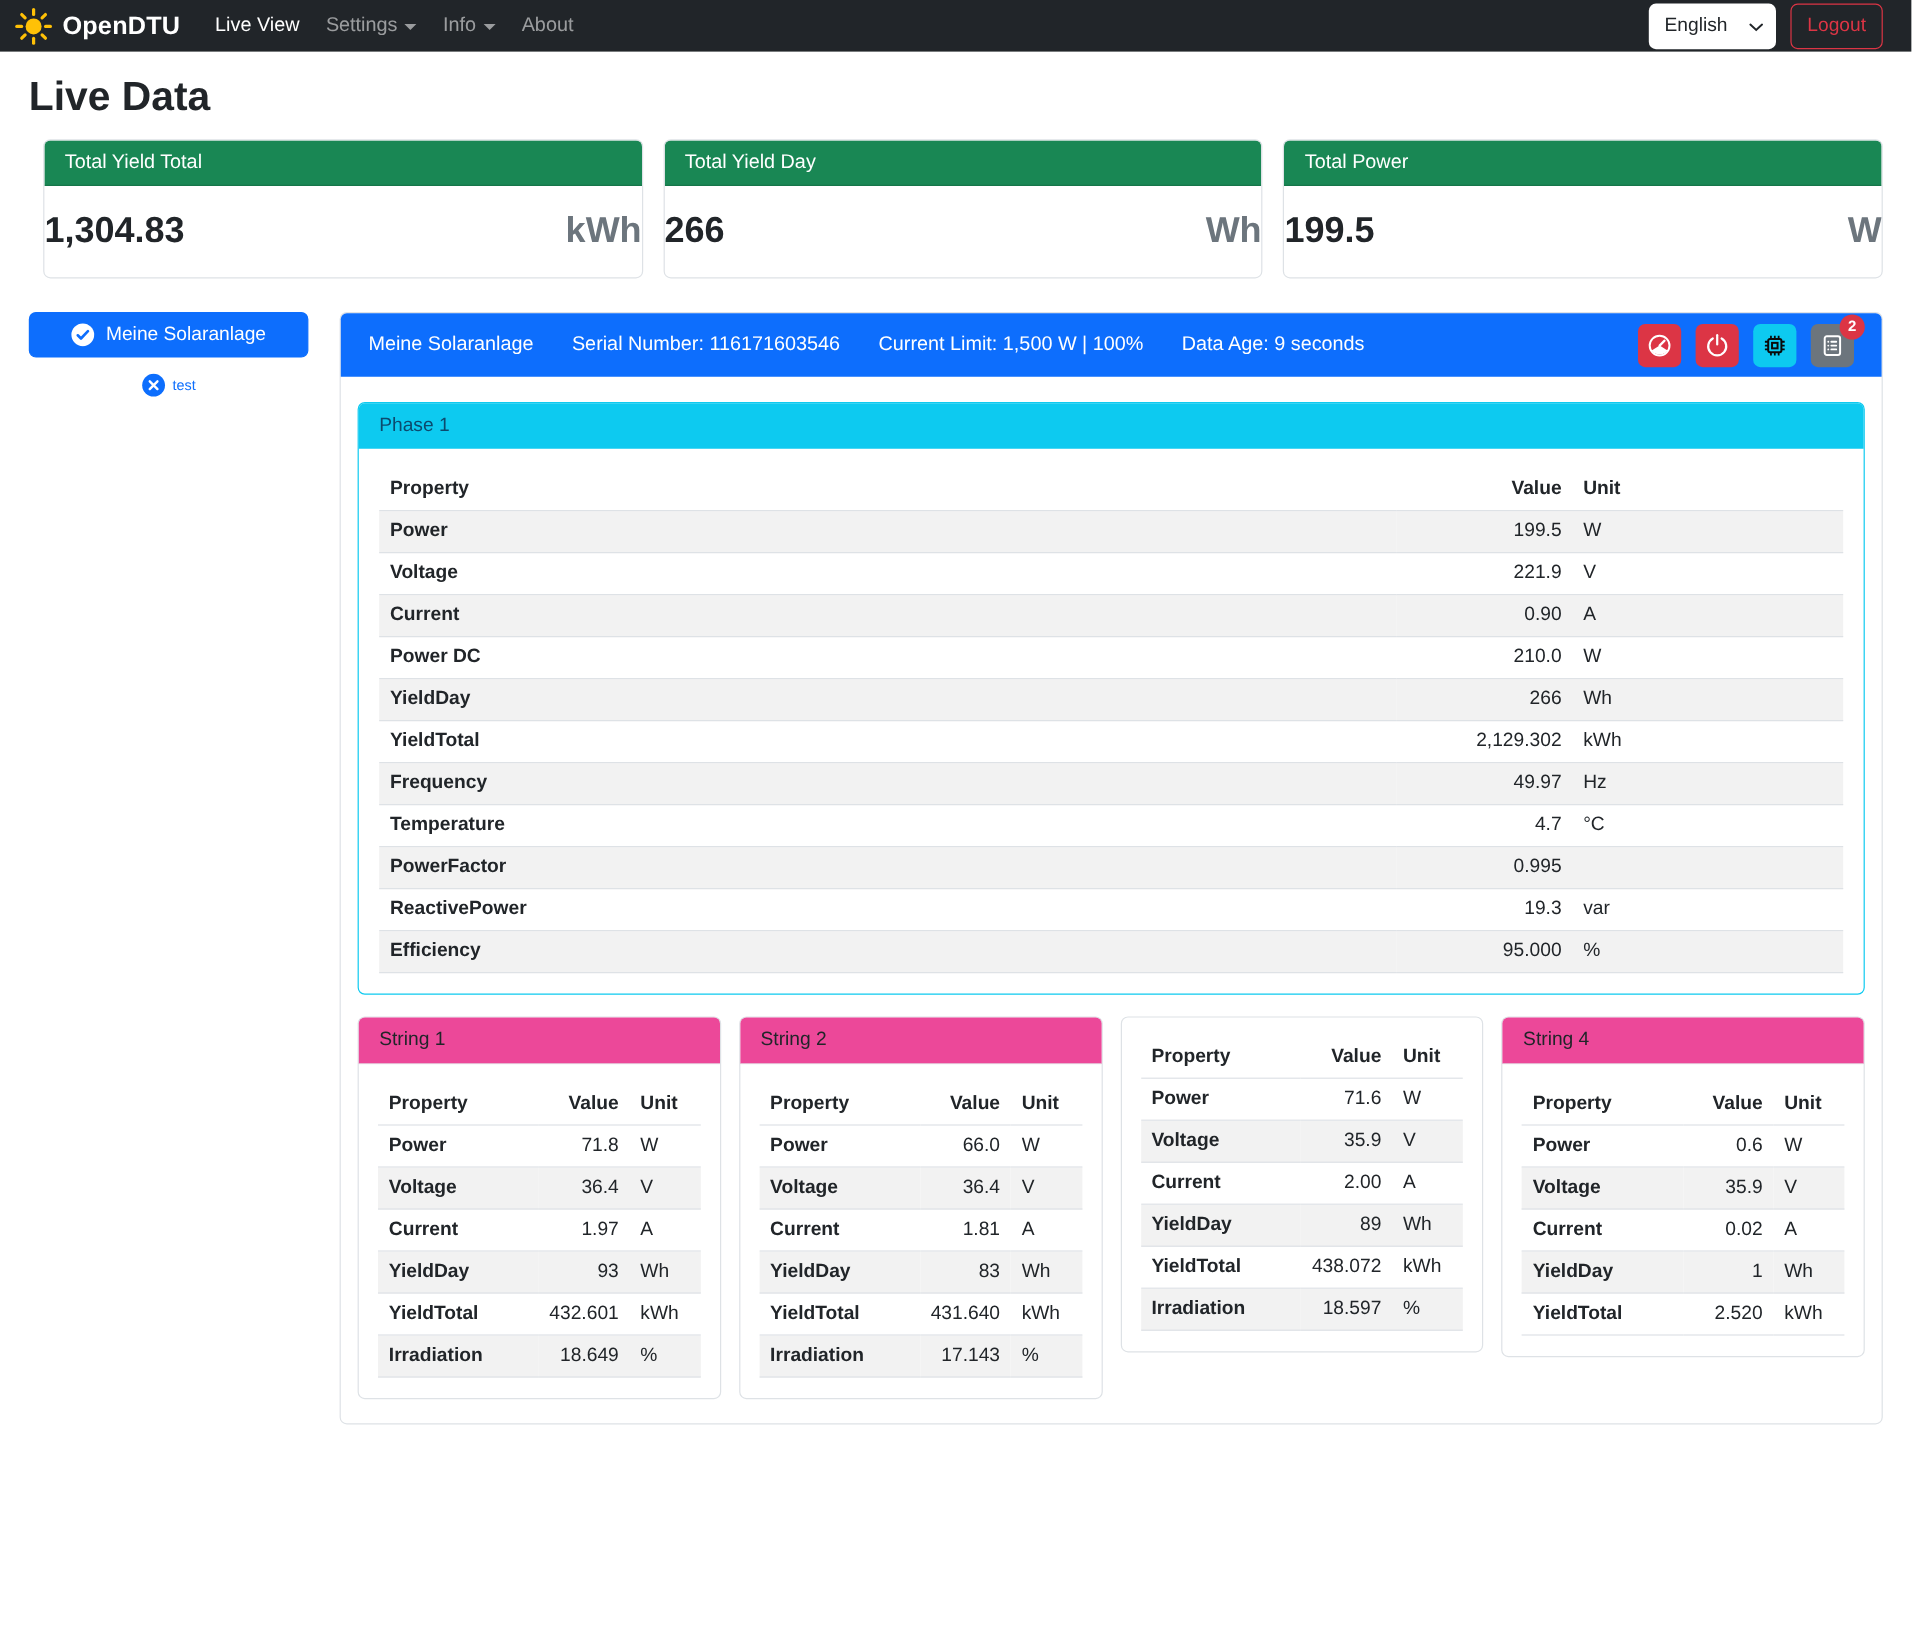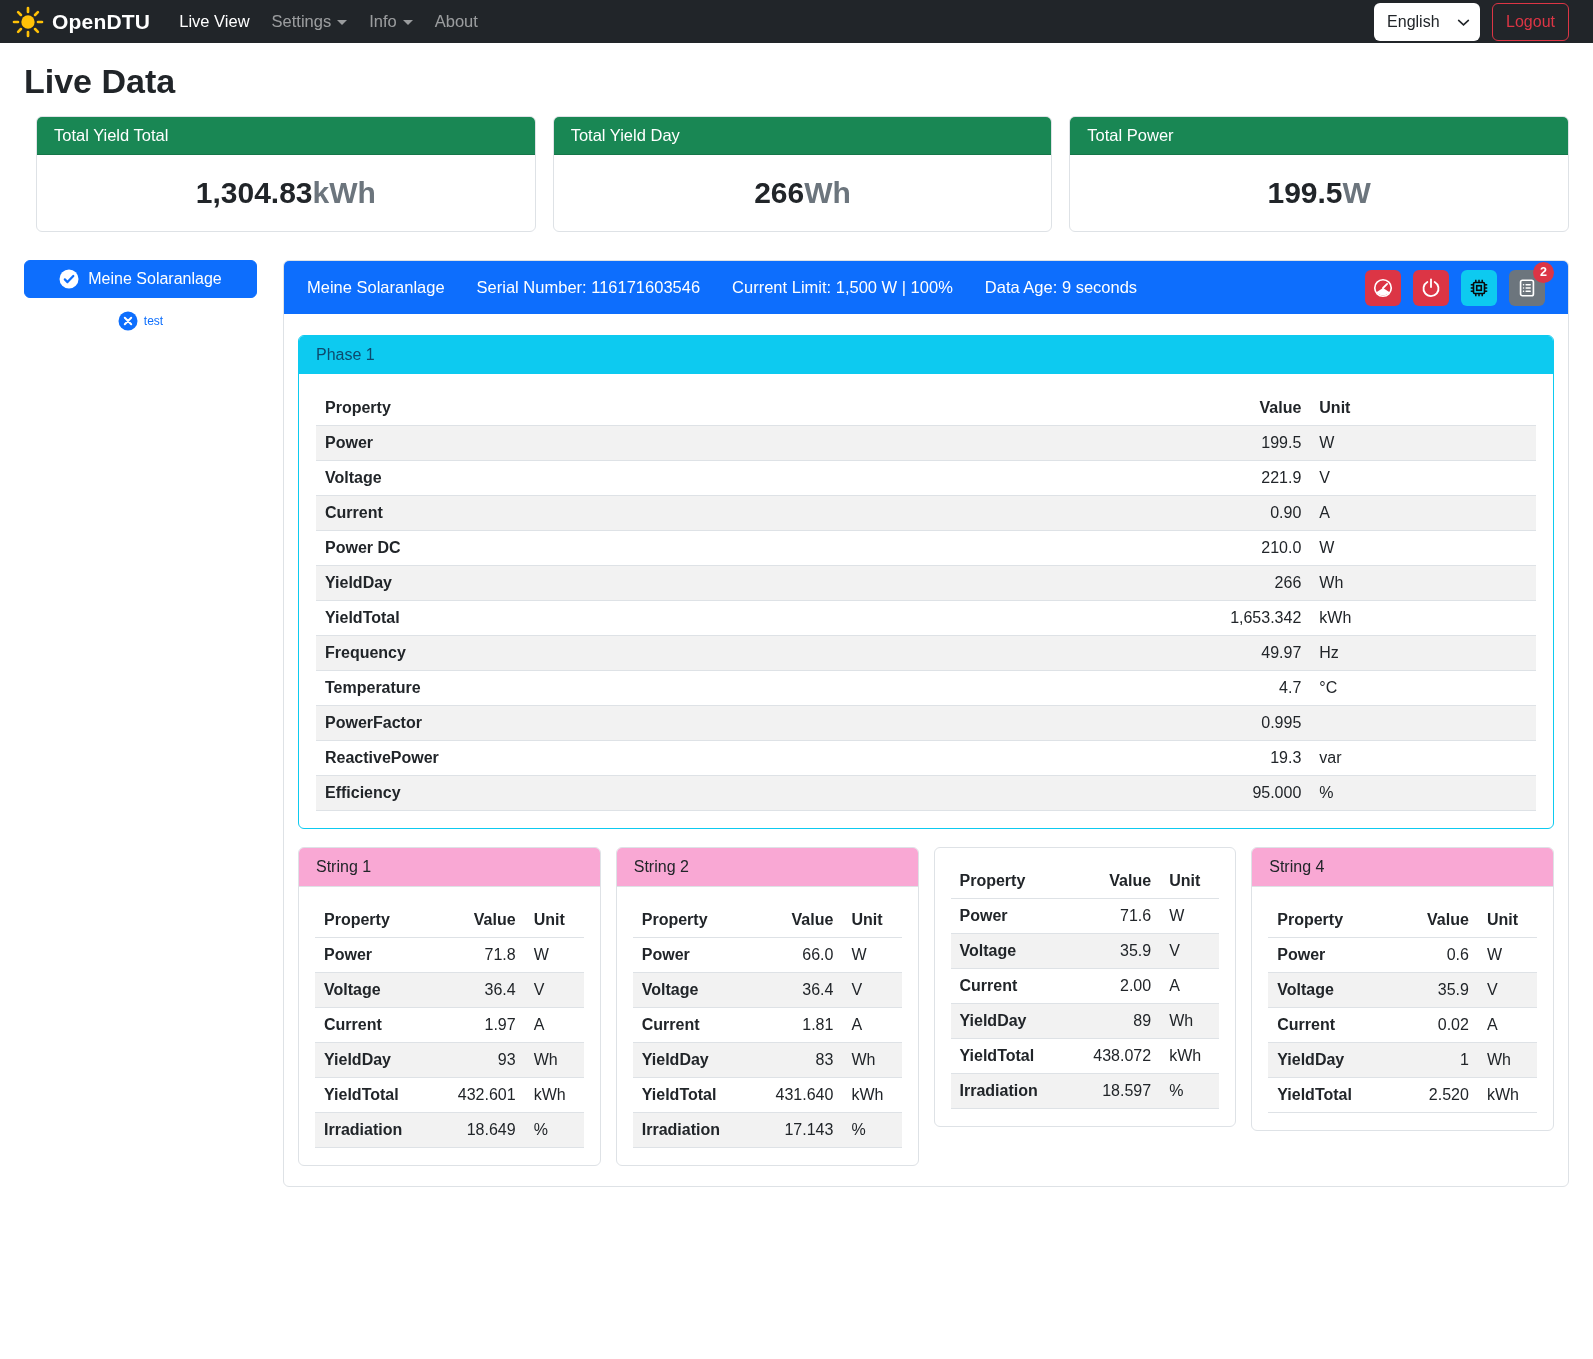--- a/index.html
+++ b/index.html
@@ -46,21 +46,21 @@
   .page-title { font-size: 34px; font-weight: 700; margin: 19px 0 15px; }
   
   .summary-row { display: flex; gap: 17px; padding-left: 12px; }
   .card { background: #fff; border: 1px solid #dee2e6; border-radius: 6px; }
   .summary-card { flex: 1; overflow: hidden; }
   .summary-card .card-header {
     background: #198754; color: #fff; font-size: 16.5px;
     padding: 9px 17px; border-bottom: 1px solid rgba(0,0,0,.125);
   }
   .summary-card .card-body {
-    height: 76px; display: flex; align-items: center; justify-content: center; gap: 0;
+    height: 76px; display: flex; align-items: center; justify-content: space-between; gap: 0;
   }
   .summary-value { font-size: 30px; font-weight: 600; color: #212529; }
   .summary-unit  { font-size: 30px; font-weight: 600; color: #6c757d; }
   
   .content-row { display: flex; gap: 26px; margin-top: 28px; align-items: flex-start; }
   .sidebar { width: 233px; flex: none; }
   .inverter-select-btn {
     width: 100%; height: 38px; background: #0d6efd; border: 1px solid #0d6efd;
     color: #fff; border-radius: 6px; font-size: 16px; font-family: inherit;
     display: flex; align-items: center; justify-content: center; gap: 9px; cursor: pointer;
@@ -112,21 +112,21 @@
   .phase-table .unit { width: 18.5%; }
   .string-table .val  { width: 28%; }
   .string-table .unit { width: 22%; }
   
   .strings-row {
     display: grid; grid-template-columns: repeat(4, 1fr);
     gap: 15px; margin-top: 18px; align-items: start;
   }
   .string-card { border: 1px solid #dee2e6; border-radius: 6px; background: #fff; }
   .string-header {
-    background: #f9a8d4; border-bottom: 1px solid #dee2e6;
+    background: #ec4899; border-bottom: 1px solid #dee2e6;
     padding: 10px 17px; font-size: 16px; border-radius: 5px 5px 0 0; color: #212529;
   }
   .string-body { padding: 16px 16px 1px; }
   svg { display: block; }
 </style>
 </head>
 <body>
 
 <nav class="navbar">
   <div class="brand">
@@ -327,21 +327,21 @@
                       <td class="val">210.0</td>
                       <td class="unit">W</td>
                     </tr>
                     <tr>
                       <td class="prop">YieldDay</td>
                       <td class="val">266</td>
                       <td class="unit">Wh</td>
                     </tr>
                     <tr>
                       <td class="prop">YieldTotal</td>
-                      <td class="val">1,653.342</td>
+                      <td class="val">2,129.302</td>
                       <td class="unit">kWh</td>
                     </tr>
                     <tr>
                       <td class="prop">Frequency</td>
                       <td class="val">49.97</td>
                       <td class="unit">Hz</td>
                     </tr>
                     <tr>
                       <td class="prop">Temperature</td>
                       <td class="val">4.7</td>

